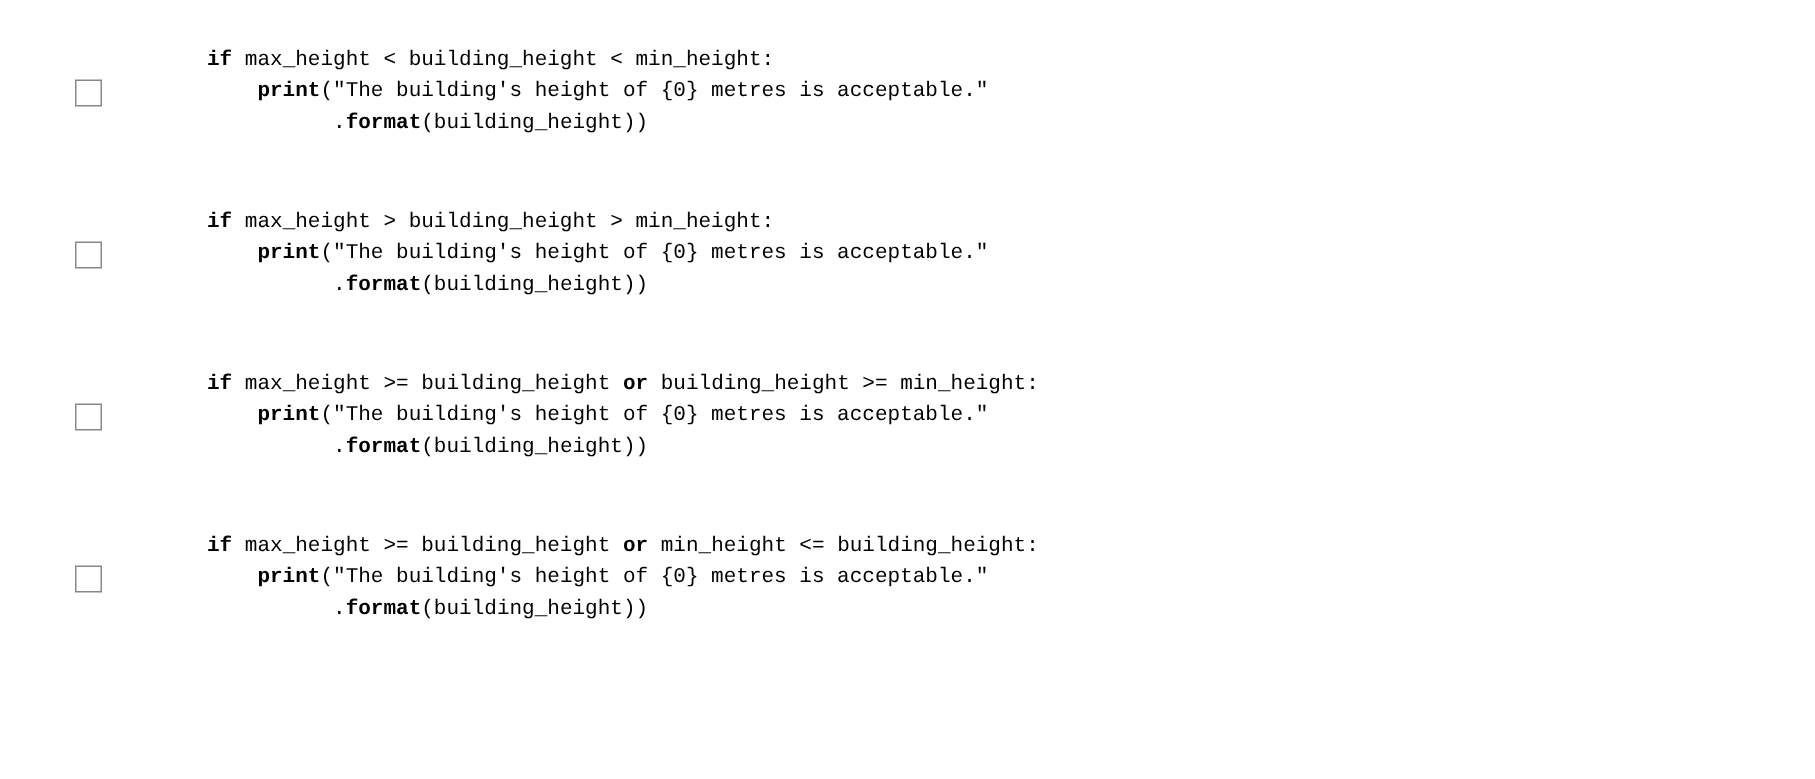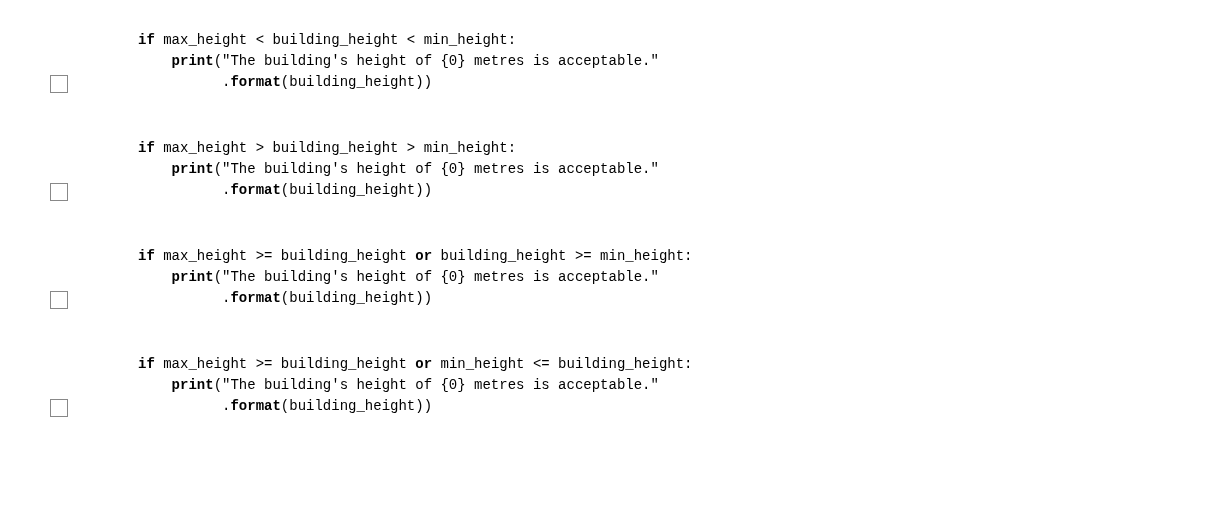--- a/index.html
+++ b/index.html
@@ -10,21 +10,21 @@
     body {
       background: #ffffff;
       font-family: "Courier New", Courier, monospace;
       font-size: 14px;
       line-height: 1.5;
       padding: 30px 50px;
       width: 1210px;
     }
     .option {
       display: flex;
-      align-items: flex-end;
+      align-items: center;
       margin-bottom: 45px;
     }
     .checkbox {
       width: 18px;
       height: 18px;
       border: 1px solid #888;
       background: #fff;
       flex-shrink: 0;
       margin-right: 70px;
       cursor: pointer;

